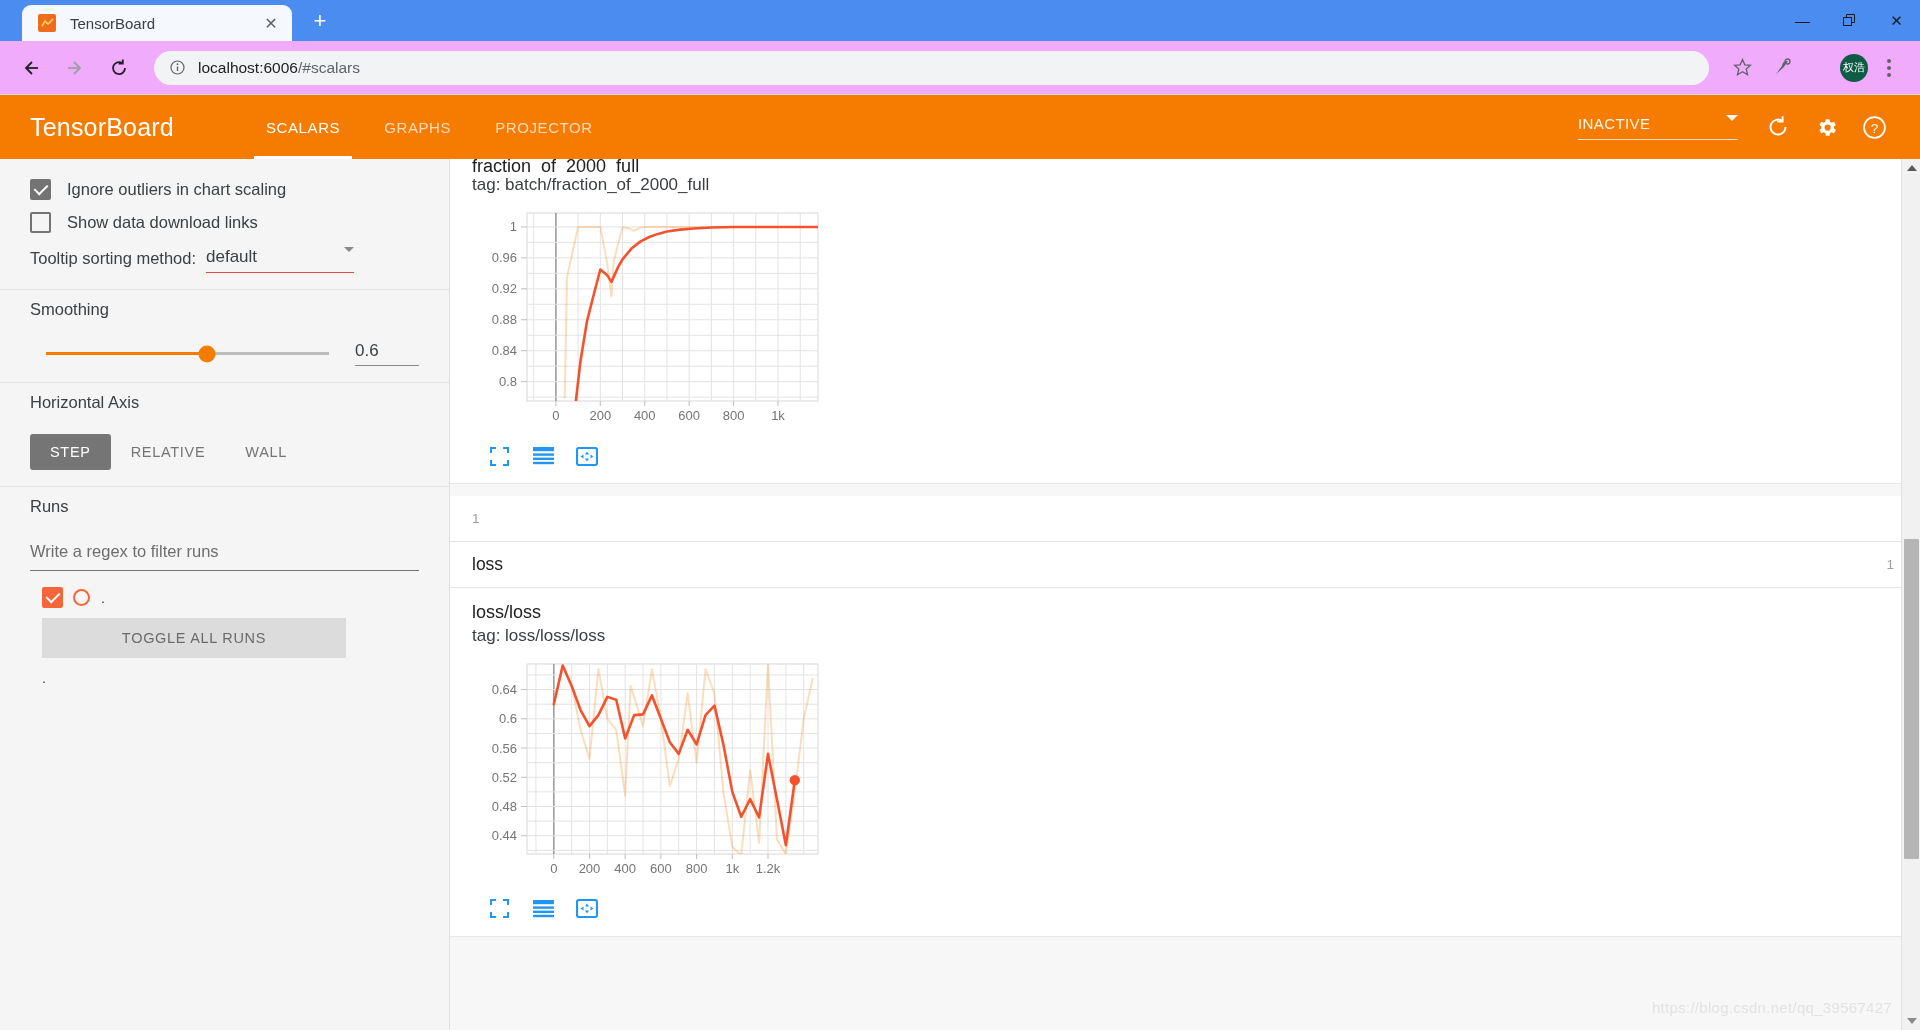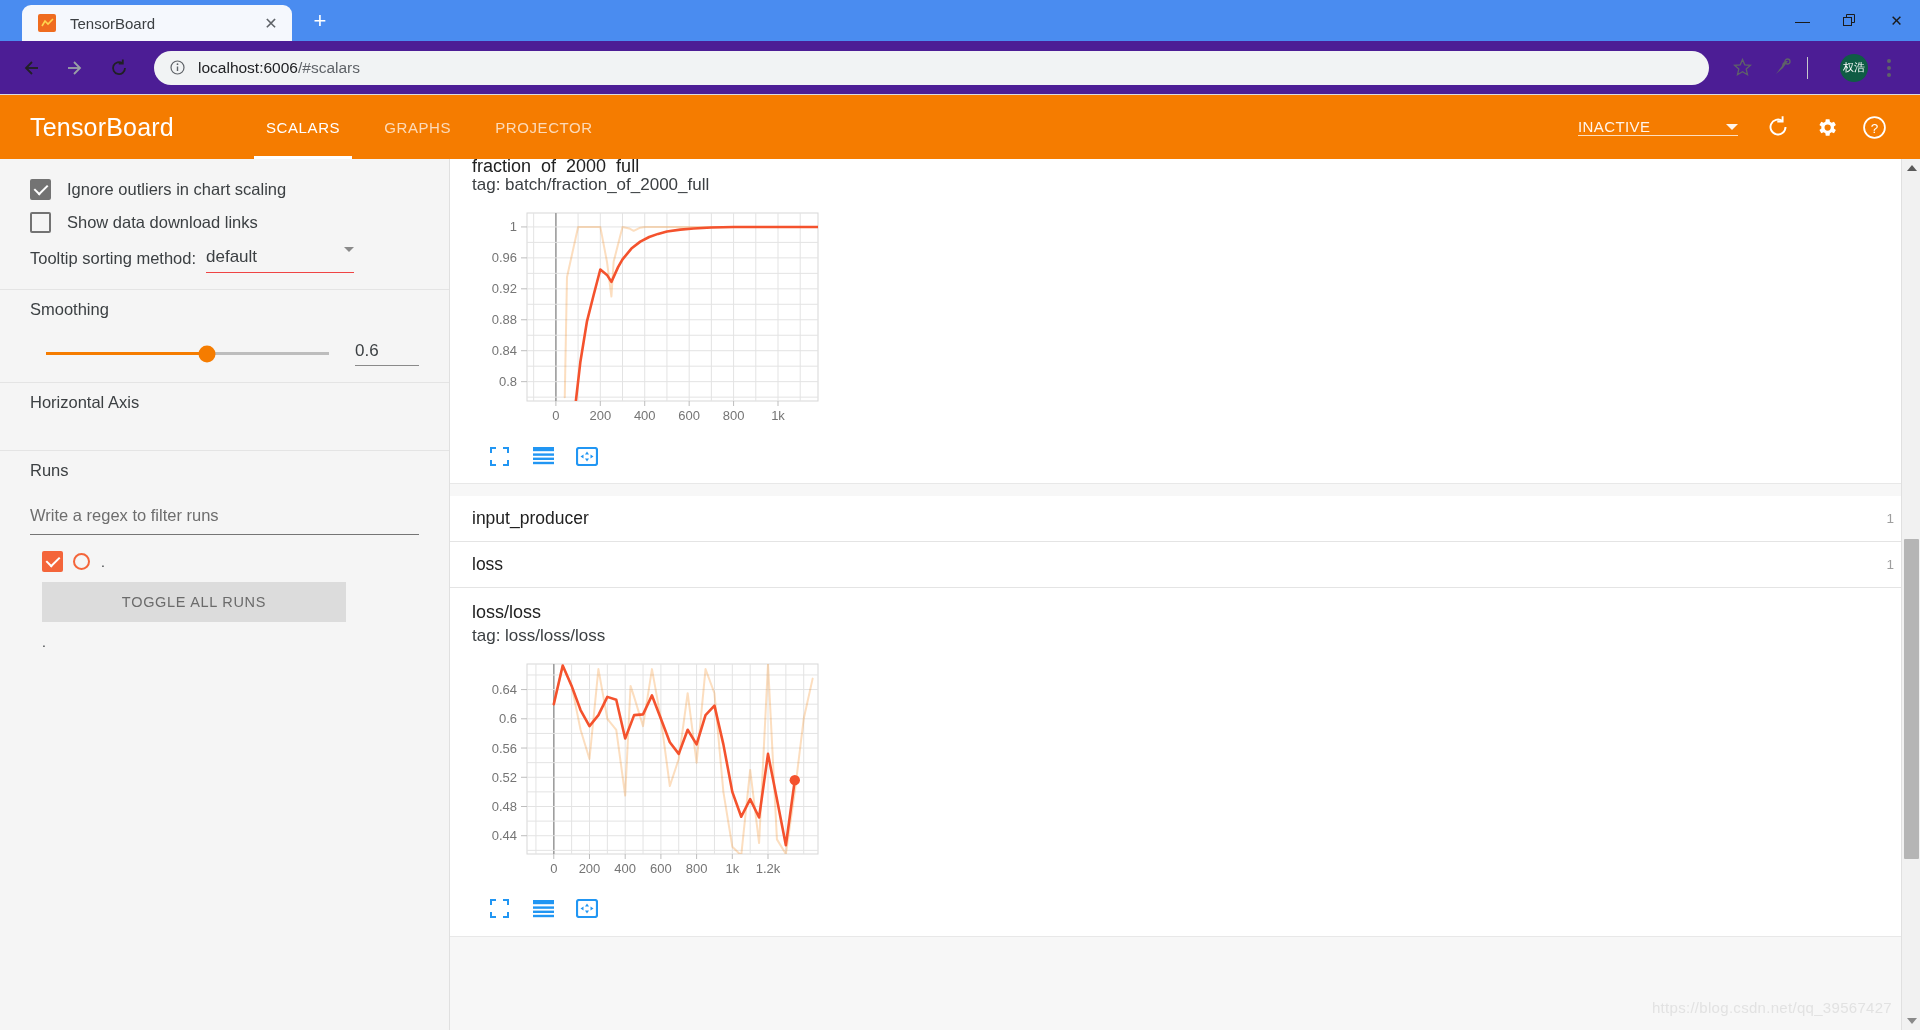--- a/index.html
+++ b/index.html
@@ -47,21 +47,21 @@
     position: absolute; right: 0; top: 0; height: 41px;
     display: flex; align-items: center;
   }
   .win-btn {
     width: 47px; height: 41px;
     display: flex; align-items: center; justify-content: center;
     color: #1b1b1b; font-size: 15px; cursor: pointer;
   }
 
   .browser-toolbar {
-    height: 54px; background: #4c1d95;
+    height: 54px; background: #f0abfc;
     display: flex; align-items: center; padding: 0 14px;
     border-bottom: 1px solid #dadce0;
   }
   .nav-btn {
     width: 34px; height: 34px; margin-right: 10px;
     display: flex; align-items: center; justify-content: center;
     color: #202124; cursor: pointer;
   }
   .nav-btn.disabled { color: #9aa0a6; }
   .omnibox {
@@ -116,21 +116,21 @@
     content:''; position:absolute; left:10px; right:10px; bottom:0;
     height:3px; background:#ffffff;
   }
   .tb-right {
     position: absolute; right: 24px; top: 0; height: 64px;
     display: flex; align-items: center; gap: 4px;
   }
   .inactive-select {
     width: 160px; margin-right: 14px;
     border-bottom: 1px solid rgba(255,255,255,0.75);
-    display: flex; align-items: center;
+    padding-bottom: 7px; display: flex; 
     cursor: pointer; position: relative;
   }
   .inactive-select .txt {
     color: rgba(255,255,255,0.92); font-size: 15px;
     letter-spacing: 0.4px; flex: 1;
   }
   .caret {
     width: 0; height: 0; border-left: 6px solid transparent;
     border-right: 6px solid transparent; border-top: 6px solid rgba(255,255,255,0.92);
   }
@@ -437,20 +437,25 @@
         <div class="slider-track">
           <div class="slider-fill"></div>
           <div class="slider-thumb"></div>
         </div>
         <div class="smooth-val">0.6</div>
       </div>
     </div>
 
     <div class="side-section side-sep">
       <div class="side-h">Horizontal Axis</div>
+      <div class="hz-btns">
+        <div class="hz-btn active">STEP</div>
+        <div class="hz-btn">RELATIVE</div>
+        <div class="hz-btn">WALL</div>
+      </div>
     </div>
 
     <div class="side-section">
       <div class="side-h">Runs</div>
       <input class="runs-input" type="text" placeholder="Write a regex to filter runs" style="">
       <div class="run-row">
         <span class="run-cb"></span>
         <span class="run-circle"></span>
         <span class="run-dot-lbl">.</span>
       </div>
@@ -553,21 +558,20 @@
             <polygon points="4.5,9.5 7.5,7.5 7.5,11.5" fill="#2196f3"></polygon>
             <polygon points="17.5,9.5 14.5,7.5 14.5,11.5" fill="#2196f3"></polygon>
           </svg>
         </div>
       </div>
     </div>
 
     <div class="spacer-strip"></div>
 
     <div class="group-row">
-      <span class="group-name">input_producer</span>
       <span class="group-count">1</span>
     </div>
     <div class="group-row">
       <span class="group-name">loss</span>
       <span class="group-count">1</span>
     </div>
 
     <div class="card chart-card">
       <div class="chart-title" style="padding-top:14px;">loss/loss</div>
       <div class="chart-tag">tag: loss/loss/loss</div>

